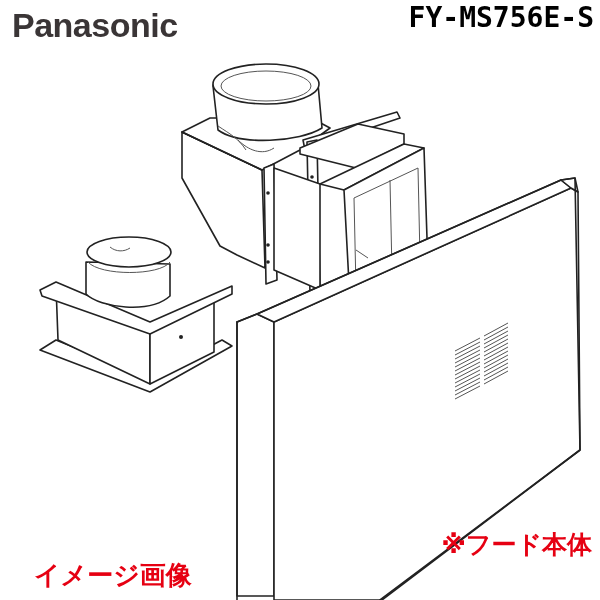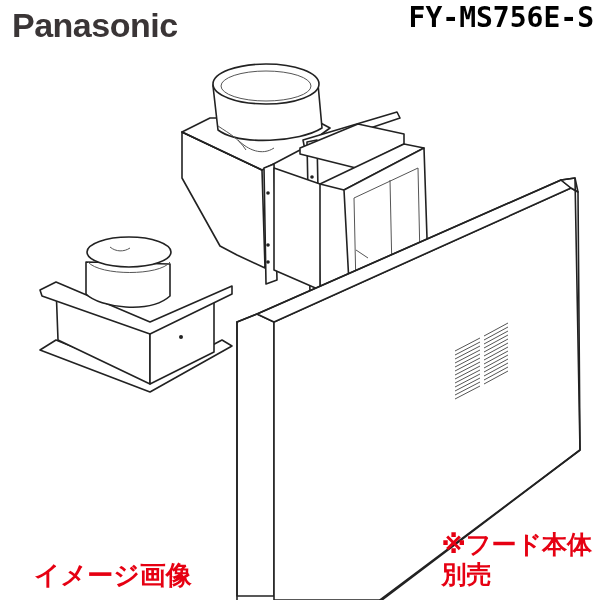--- a/index.html
+++ b/index.html
@@ -78,14 +78,13 @@
     <g>
       <path class="thin" d="M455,351 L480,338 M455,355 L480,342 M455,359 L480,346 M455,363 L480,350 M455,367 L480,354 M455,371 L480,358 M455,375 L480,362 M455,379 L480,366 M455,383 L480,370 M455,387 L480,374 M455,391 L480,378 M455,395 L480,382 M455,399 L480,386"></path>
       <path class="thin" d="M484,336 L508,323 M484,340 L508,327 M484,344 L508,331 M484,348 L508,335 M484,352 L508,339 M484,356 L508,343 M484,360 L508,347 M484,364 L508,351 M484,368 L508,355 M484,372 L508,359 M484,376 L508,363 M484,380 L508,367 M484,384 L508,371"></path>
     </g>
   </g>
 </svg>
 
 <div class="caption-left" style="--accent:#e60012">イメージ画像</div>
 <div class="caption-right" style="--accent:#e60012">
   <span>※フード本体</span>
-  <span>別売</span>
 </div>
 
 </body></html>

